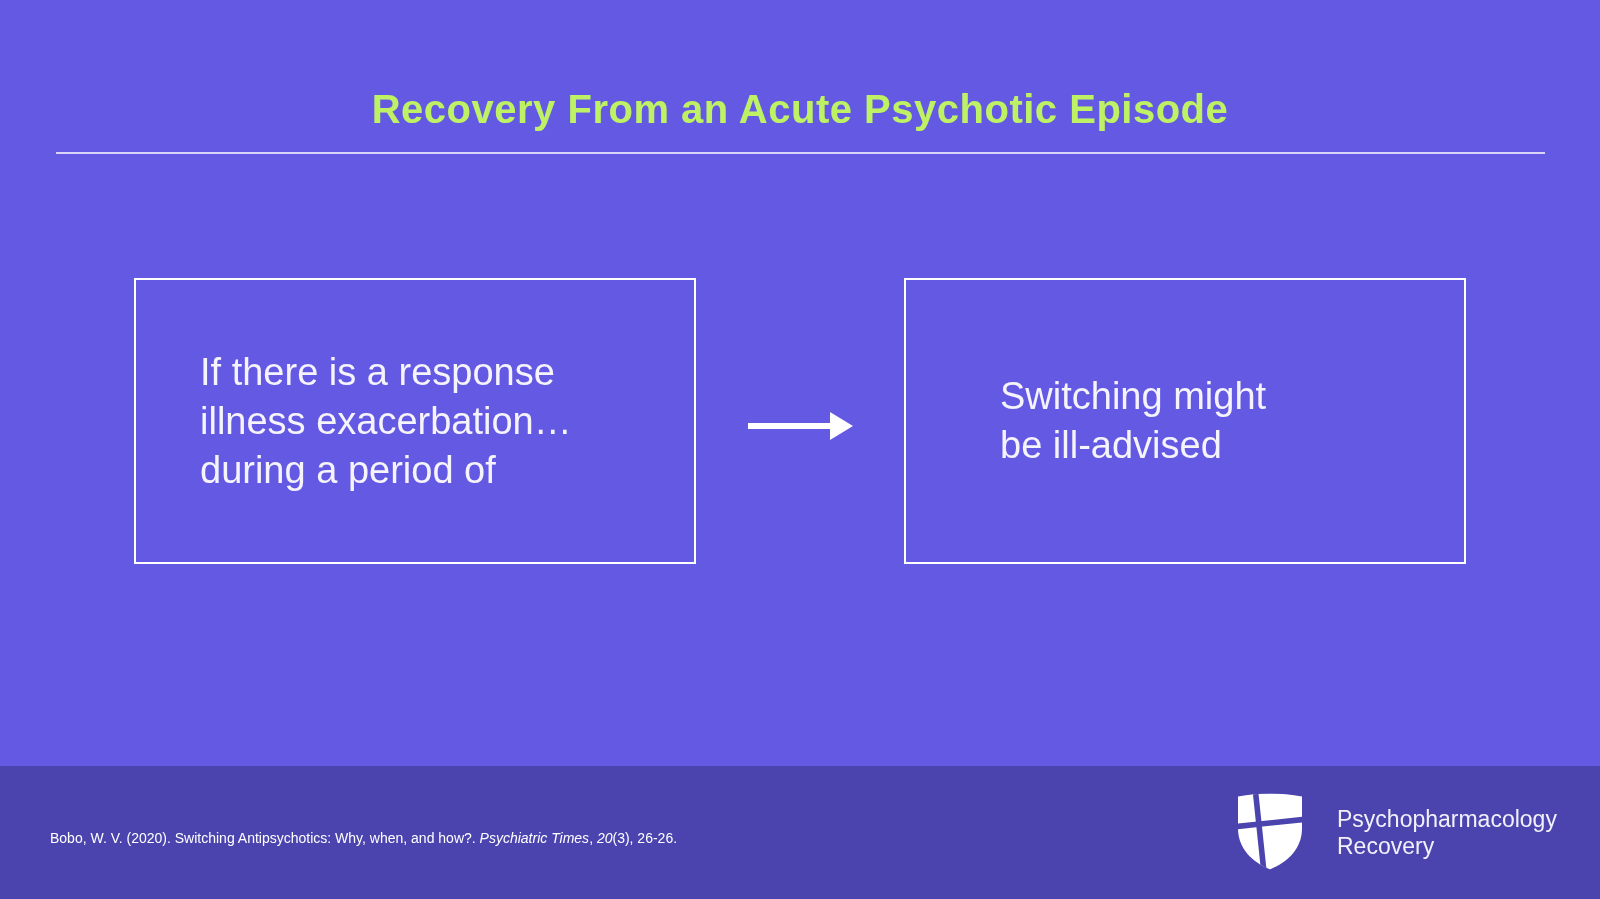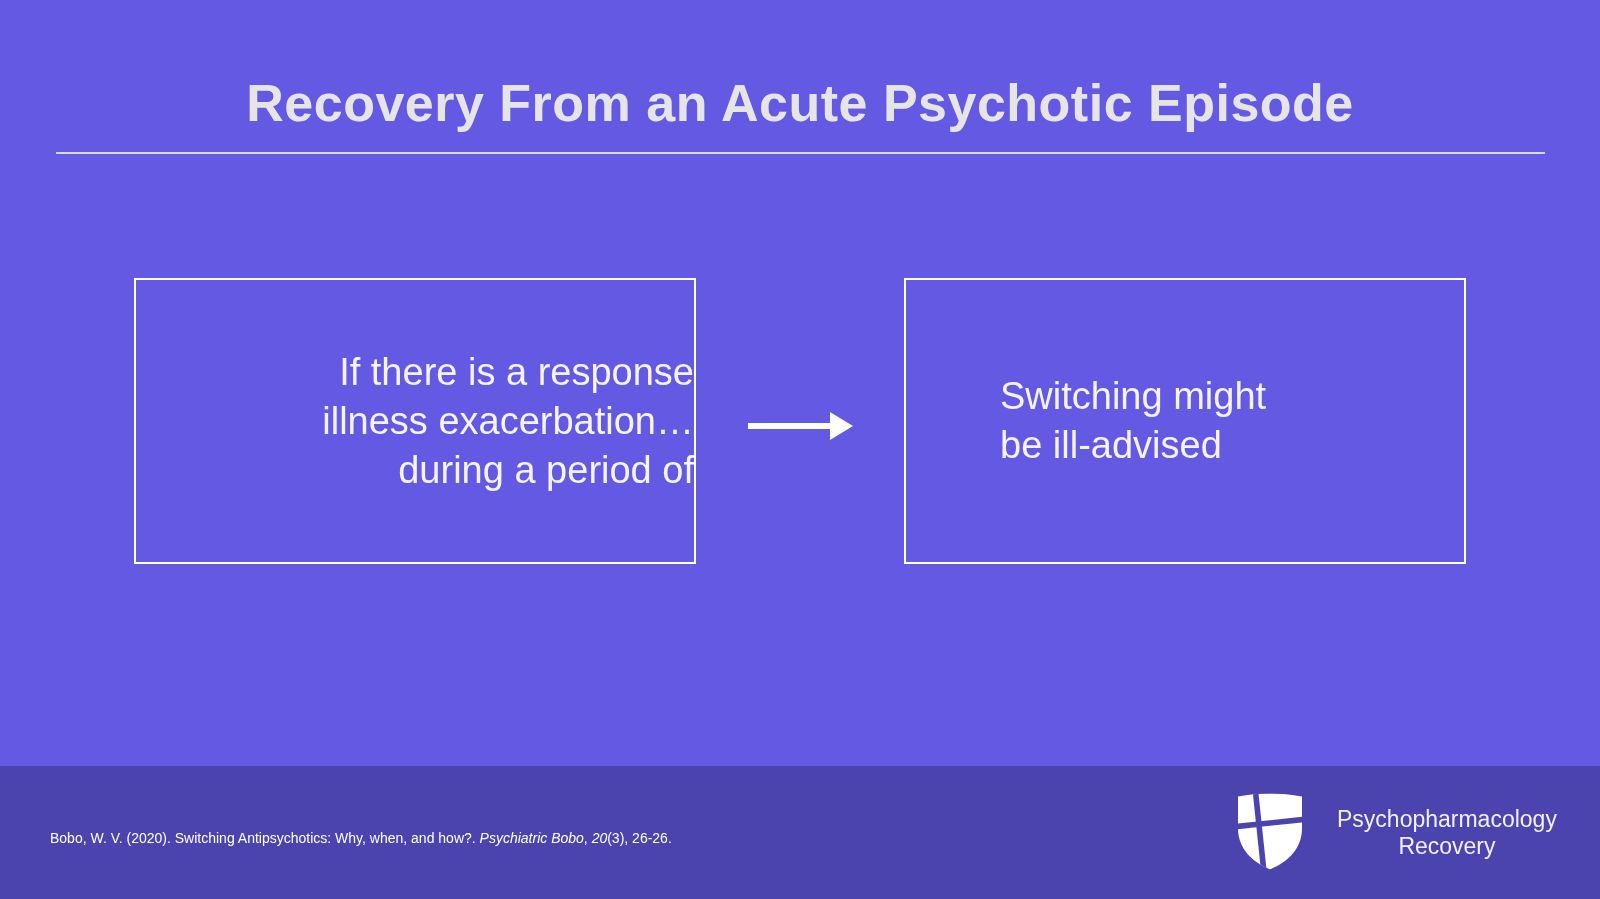--- a/index.html
+++ b/index.html
@@ -6,26 +6,26 @@
   .slide {
     position: relative;
     width: 1600px;
     height: 899px;
     background: #6459E2;
     overflow: hidden;
     font-family: "Liberation Sans", sans-serif;
   }
   .title {
     position: absolute;
-    top: 74px;
+    top: 80px;
     left: 0;
     width: 100%;
     text-align: center;
-    color: #e5e5e5;
-    font-size: 52px;
+    color: #bef264;
+    font-size: 40px;
     line-height: 58px;
     font-weight: 700;
     letter-spacing: 0.5px;
   }
   .title-divider {
     position: absolute;
     top: 152px;
     left: 56px;
     width: 1489px;
     height: 2px;
@@ -39,21 +39,21 @@
     border: 2px solid #FFFFFF;
     box-sizing: border-box;
     display: flex;
     flex-direction: column;
     justify-content: center;
     color: #F5F3FC;
     font-size: 38px;
     line-height: 49px;
     font-weight: 300;
   }
-  .flow-box.left  { left: 134px; padding-left: 64px; align-items: flex-end; }
+  .flow-box.left  { left: 134px; padding-left: 64px; }
   .flow-box.right { left: 904px; padding-left: 94px; }
   .arrow-wrap {
     position: absolute;
     left: 748px;
     top: 406px;
   }
   .footer-bar {
     position: absolute;
     left: 0;
     top: 766px;
@@ -81,21 +81,21 @@
   }
   .logo-text {
     position: absolute;
     left: 1337px;
     top: 806px;
     color: #F2F1FB;
     font-size: 23px;
     line-height: 27px;
     font-weight: 300;
   }
-  .logo-text div { white-space: nowrap; text-align: center; }
+  .logo-text div { white-space: nowrap; }
 </style>
 </head>
 <body>
 
 <div class="slide">
 
   <div class="title">Recovery From an Acute Psychotic Episode</div>
   <div class="title-divider"></div>
 
   <div class="flow-box left">
@@ -111,21 +111,21 @@
     </svg>
   </div>
 
   <div class="flow-box right">
     <div>Switching might</div>
     <div>be ill-advised</div>
   </div>
 
   <div class="footer-bar">
     <div class="citation">
-      <span>Bobo, W. V. (2020). Switching Antipsychotics: Why, when, and how?. </span><span class="it">Psychiatric Bobo</span><span>, </span><span class="it">20</span><span>(3), 26-26.</span>
+      <span>Bobo, W. V. (2020). Switching Antipsychotics: Why, when, and how?. </span><span class="it">Psychiatric Times</span><span>, </span><span class="it">20</span><span>(3), 26-26.</span>
     </div>
   </div>
 
   <div class="logo-shield">
     <svg width="80" height="80" viewBox="0 0 100 100" aria-hidden="true">
       <defs>
         <clipPath id="shieldClip">
           <path d="M10,7 C36,2 64,2 90,7 L90,47 C90,71 73,89 50,98 C27,89 10,71 10,47 Z"></path>
         </clipPath>
       </defs>

